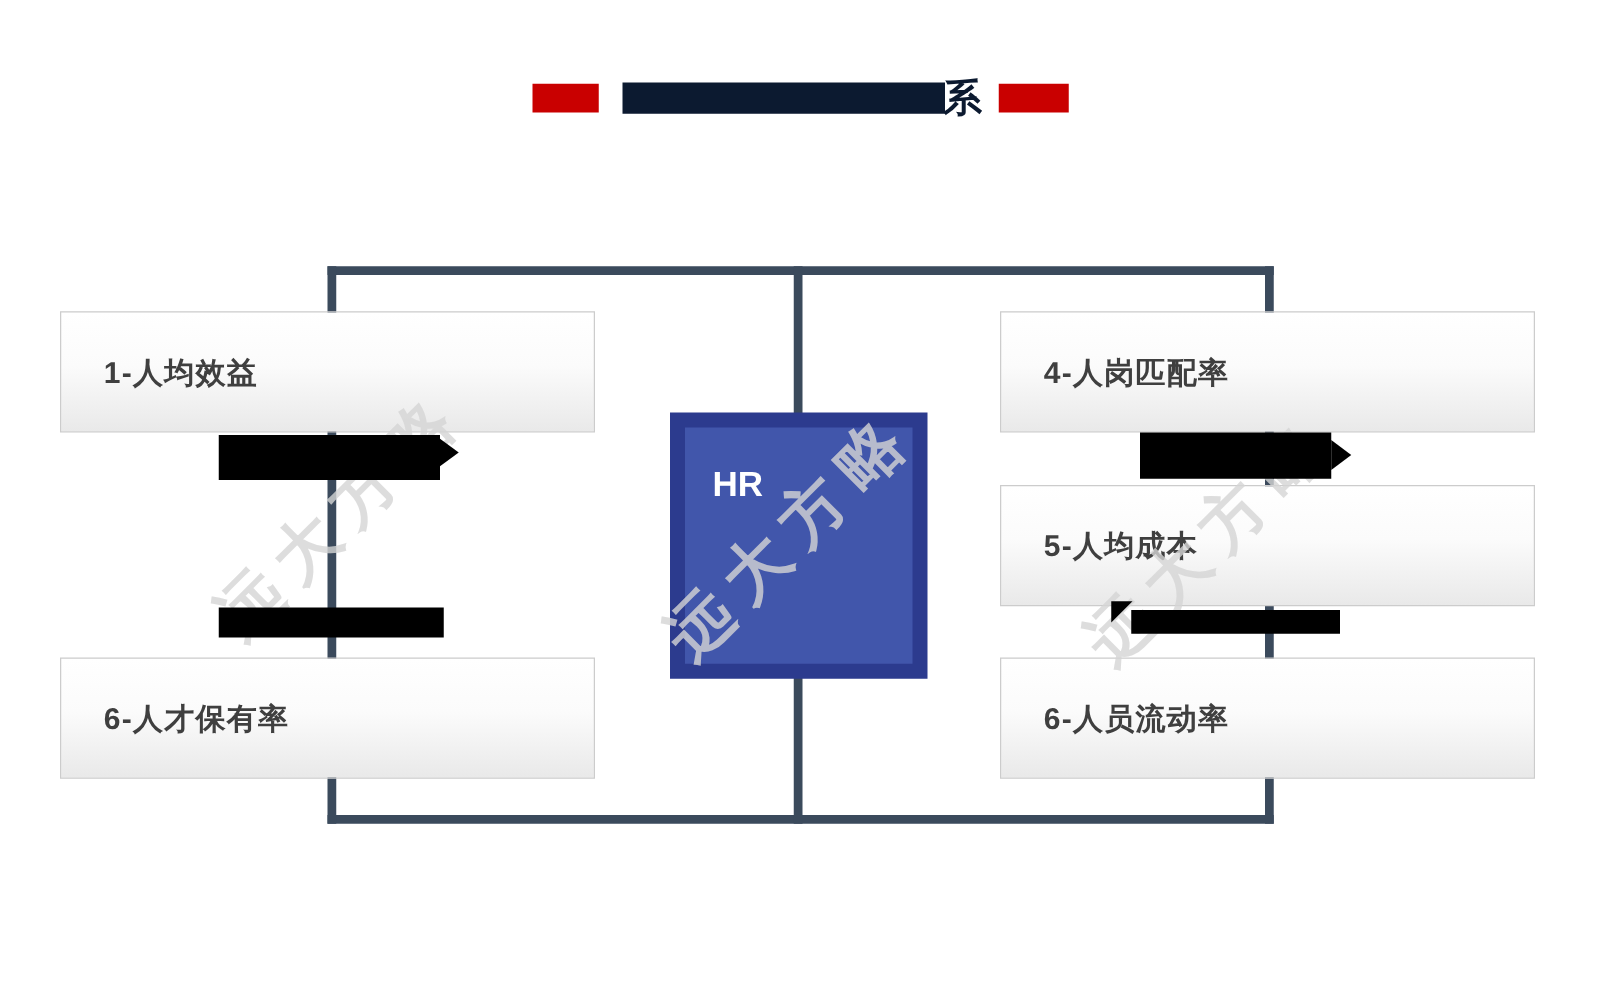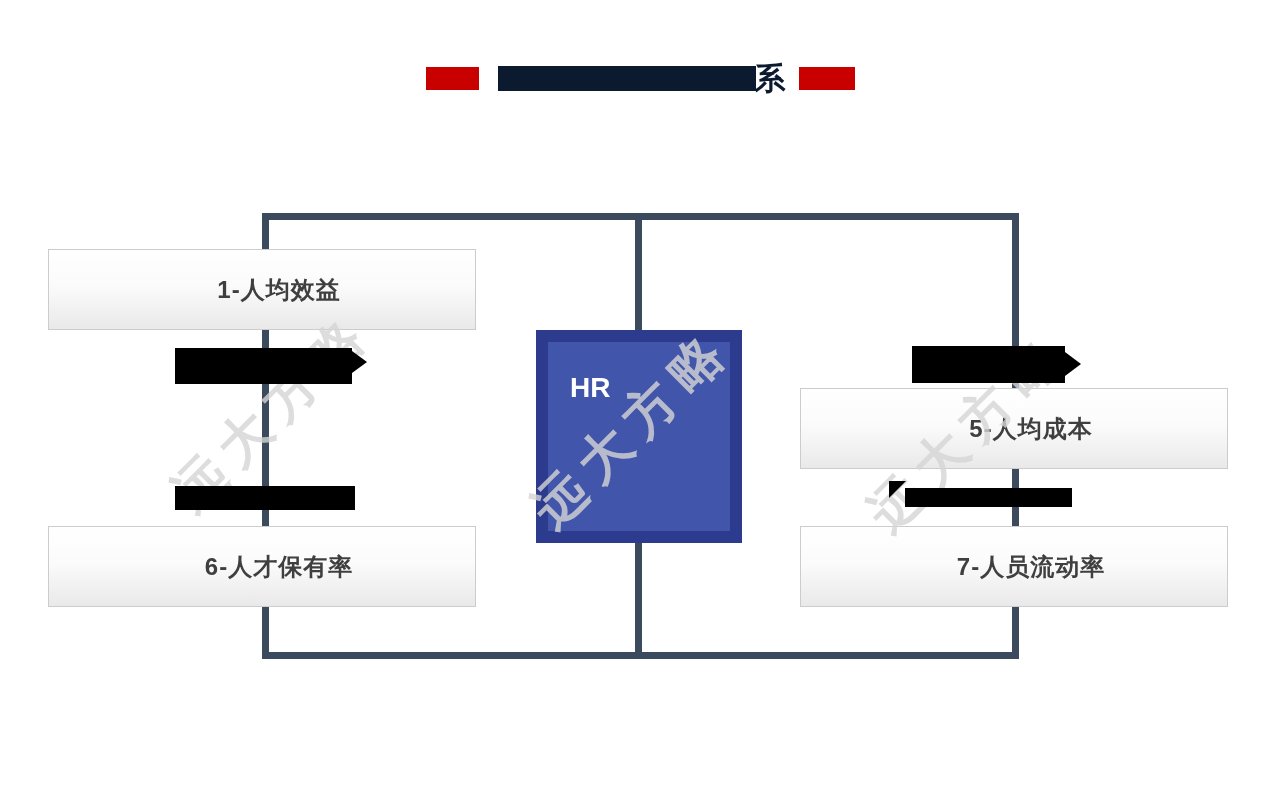--- a/index.html
+++ b/index.html
@@ -21,26 +21,25 @@
   .title-suffix{
     font-size:31px;font-weight:bold;color:#0c1a30;
     line-height:25px;margin-left:-1px;margin-right:13px;
   }
   
   .line{position:absolute;background:#3b4a5c;z-index:1;}
   .line.h{height:7px;width:757px;left:262px;}
   .line.v{width:7px;height:446px;top:213px;}
   
   .kpi-box{
-    position:absolute;width:428px;height:81px;box-sizing:border-box;
+    position:absolute;width:428px;height:97px;box-sizing:border-box;
     border:1px solid #cccccc;
     background:linear-gradient(to bottom,#ffffff 0%,#fbfbfb 45%,#e9e9e9 100%);
     display:flex;align-items:center;
     z-index:2;
-    justify-content:center;
   }
   .kpi-label{
     padding-left:34px;
     font-size:24px;font-weight:bold;color:#3f3f3f;
     letter-spacing:1px;white-space:nowrap;
   }
   .col-left{left:48px;}
   .col-right{left:800px;}
   .row-1{top:249px;}
   .row-2{top:388px;}
@@ -93,25 +92,28 @@
   <div class="line v" style="left:635px;"></div>
   <div class="line v" style="left:1012px;"></div>
 
   <div class="kpi-box col-left row-1">
     <div class="kpi-label">1-人均效益</div>
   </div>
   <div class="kpi-box col-left row-3">
     <div class="kpi-label">6-人才保有率</div>
   </div>
 
+  <div class="kpi-box col-right row-1">
+    <div class="kpi-label">4-人岗匹配率</div>
+  </div>
   <div class="kpi-box col-right row-2">
     <div class="kpi-label">5-人均成本</div>
   </div>
   <div class="kpi-box col-right row-3">
-    <div class="kpi-label">7-人员流动率</div>
+    <div class="kpi-label">6-人员流动率</div>
   </div>
 
   <div class="center-box">
     <div class="center-box-inner">
       <div class="center-line">HR</div>
     </div>
   </div>
 
   <div class="watermark" style="left:272px;top:412px;">远大方略</div>
   <div class="watermark" style="left:632px;top:428px;">远大方略</div>

